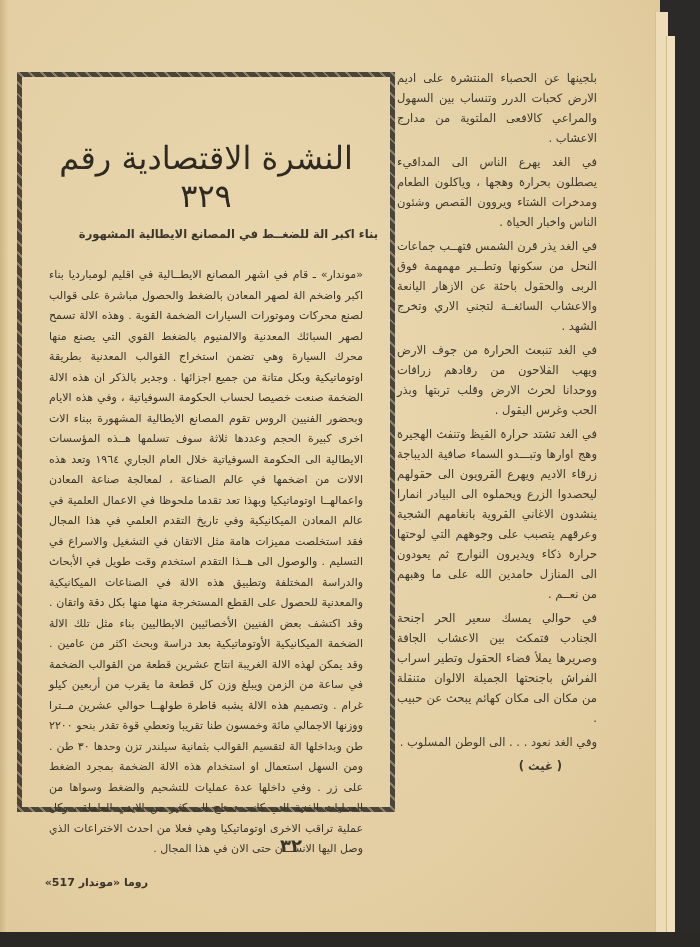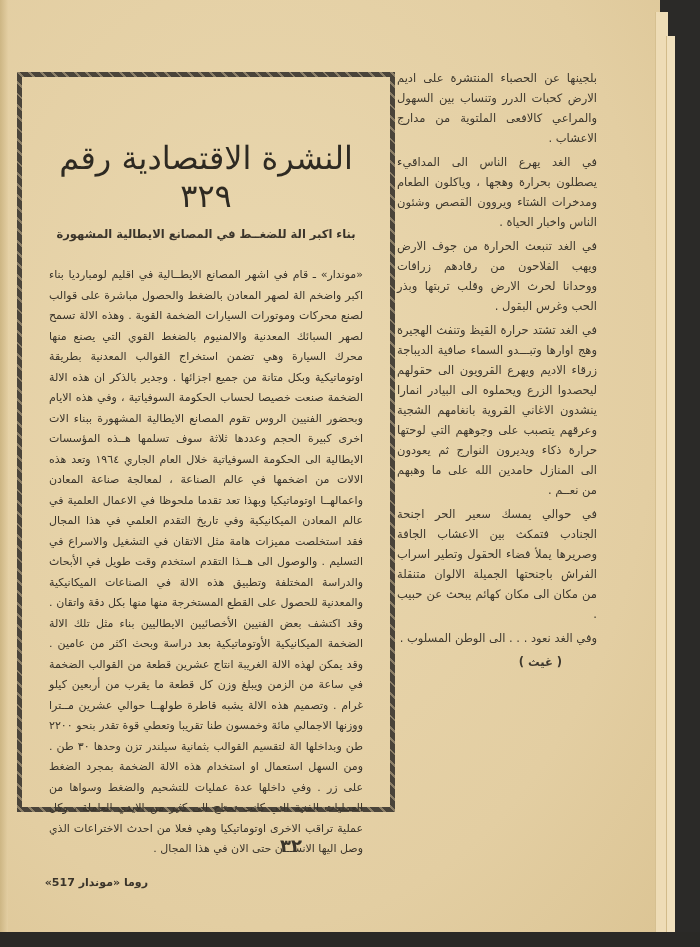--- a/index.html
+++ b/index.html
@@ -38,21 +38,21 @@
     position: absolute; left: 12px; right: 12px; top: 0; bottom: 0;
     direction: rtl;
   }
   .title {
     text-align: center;
     font-family: "DejaVu Serif", serif;
     font-size: 32px; color: #2e2a22;
     margin-top: 62px; letter-spacing: 0.5px;
   }
   .subtitle {
-    text-align: center; font-weight: bold;
+    text-align: right; font-weight: bold;
     font-size: 11.5px; color: #3a342a;
     margin-top: 12px; margin-bottom: 24px;
   }
   .article p {
     margin: 15px; font-size: 11px; line-height: 20.5px; color: #3a342a;
     text-align: justify;
   }
   .signature {
     font-size: 11px; font-weight: bold; color: #3a342a;
     margin-top: 16px; padding-right: 230px;
@@ -86,20 +86,21 @@
       <div class="article">
         <p>«موندار» ـ قام في اشهر المصانع الايطــالية في اقليم لومبارديا بناء اكبر واضخم الة لصهر المعادن بالضغط والحصول مباشرة على قوالب لصنع محركات وموتورات السيارات الضخمة القوية . وهذه الالة تسمح لصهر السبائك المعدنية والالمنيوم بالضغط القوي التي يصنع منها محرك السيارة وهي تضمن استخراج القوالب المعدنية بطريقة اوتوماتيكية وبكل متانة من جميع اجزائها . وجدير بالذكر ان هذه الالة الضخمة صنعت خصيصا لحساب الحكومة السوفياتية ، وفي هذه الايام وبحضور الفنيين الروس تقوم المصانع الايطالية المشهورة ببناء الات اخرى كبيرة الحجم وعددها ثلاثة سوف تسلمها هــذه المؤسسات الايطالية الى الحكومة السوفياتية خلال العام الجاري ١٩٦٤ وتعد هذه الالات من اضخمها في عالم الصناعة ، لمعالجة صناعة المعادن واعمالهــا اوتوماتيكيا وبهذا تعد تقدما ملحوظا في الاعمال العلمية في عالم المعادن الميكانيكية وفي تاريخ التقدم العلمي في هذا المجال فقد استخلصت مميزات هامة مثل الاتقان في التشغيل والاسراع في التسليم . والوصول الى هــذا التقدم استخدم وقت طويل في الأبحاث والدراسة المختلفة وتطبيق هذه الالة في الصناعات الميكانيكية والمعدنية للحصول على القطع المستخرجة منها منها بكل دقة واتقان . وقد اكتشف بعض الفنيين الأخصائيين الايطاليين بناء مثل تلك الالة الضخمة الميكانيكية الأوتوماتيكية بعد دراسة وبحث اكثر من عامين . وقد يمكن لهذه الالة الغريبة انتاج عشرين قطعة من القوالب الضخمة في ساعة من الزمن ويبلغ وزن كل قطعة ما يقرب من أربعين كيلو غرام . وتصميم هذه الالة يشبه قاطرة طولهــا حوالي عشرين مــترا ووزنها الاجمالي مائة وخمسون طنا تقريبا وتعطي قوة تقدر بنحو ٢٢٠٠ طن وبداخلها الة لتقسيم القوالب بثمانية سيلندر تزن وحدها ٣٠ طن . ومن السهل استعمال او استخدام هذه الالة الضخمة بمجرد الضغط على زر . وفي داخلها عدة عمليات للتشحيم والضغط وسواها من العمليات الفنية التي كانت تحتاج الى كثير من الايدي العاملة ، وكل عملية تراقب الاخرى اوتوماتيكيا وهي فعلا من احدث الاختراعات الذي وصل اليها الانســان حتى الان في هذا المجال .</p>
       </div>
       <div class="signature">روما «موندار 517»</div>
     </div>
   </div>
 
   <div class="right-col">
     <p>بلجينها عن الحصباء المنتشرة على اديم الارض كحبات الدرر وتنساب بين السهول والمراعي كالافعى الملتوية من مدارج الاعشاب .</p>
     <p>في الغد يهرع الناس الى المداقيء يصطلون بحرارة وهجها ، وياكلون الطعام ومدخرات الشتاء ويروون القصص وشئون الناس واخبار الحياة .</p>
+    <p>في الغد يذر قرن الشمس فتهــب جماعات النحل من سكونها وتطــير مهمهمة فوق الربى والحقول باحثة عن الازهار اليانعة والاعشاب السائغــة لتجني الاري وتخرج الشهد .</p>
     <p>في الغد تنبعث الحرارة من جوف الارض ويهب الفلاحون من رقادهم زرافات ووحدانا لحرث الارض وقلب تربتها وبذر الحب وغرس البقول .</p>
     <p>في الغد تشتد حرارة القيظ وتنفث الهجيرة وهج اوارها وتبـــدو السماء صافية الديباجة زرقاء الاديم ويهرع القرويون الى حقولهم ليحصدوا الزرع ويحملوه الى البيادر انمارا ينشدون الاغاني القروية بانغامهم الشجية وعرقهم يتصبب على وجوههم التي لوحتها حرارة ذكاء ويديرون النوارج ثم يعودون الى المنازل حامدين الله على ما وهبهم من نعــم .</p>
     <p>في حوالي يمسك سعير الحر اجنحة الجنادب فتمكث بين الاعشاب الجافة وصريرها يملأ فضاء الحقول وتطير اسراب الفراش باجنحتها الجميلة الالوان متنقلة من مكان الى مكان كهائم يبحث عن حبيب .</p>
     <p>وفي الغد نعود . . . الى الوطن المسلوب .</p>
     <div class="closing">( غيث )</div>
   </div>
 
   <div class="page-num">٣٢</div>
 </div>
 <div class="page-edge"></div>

